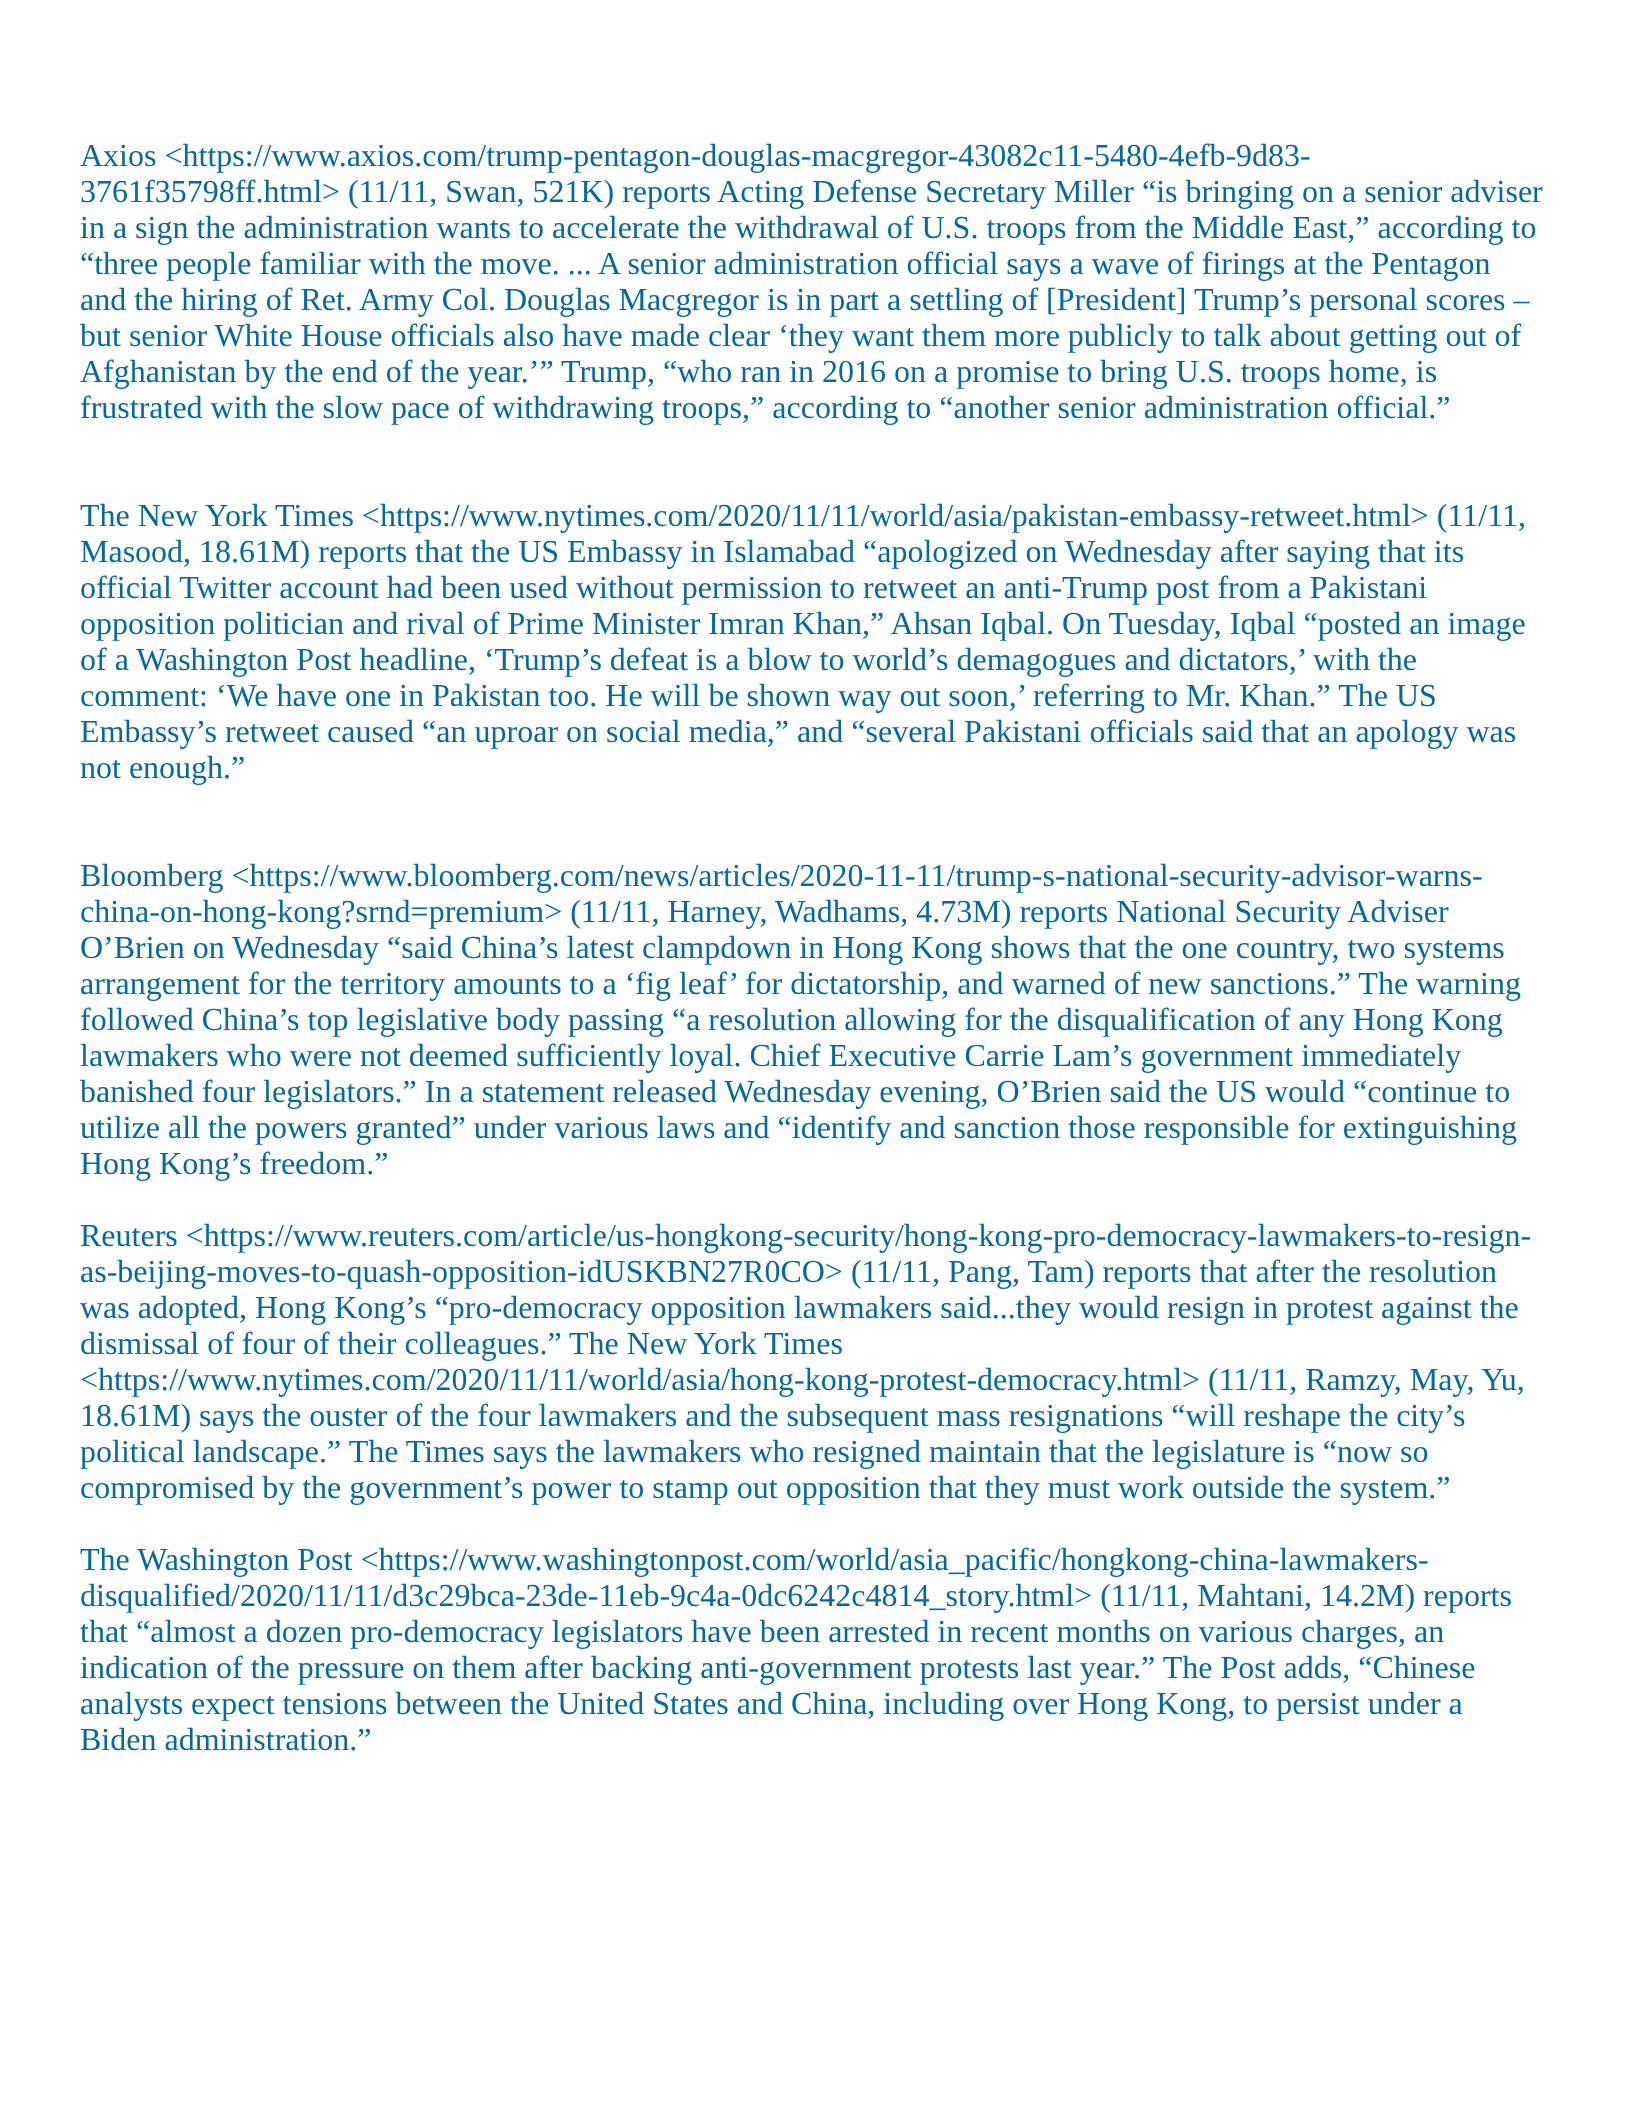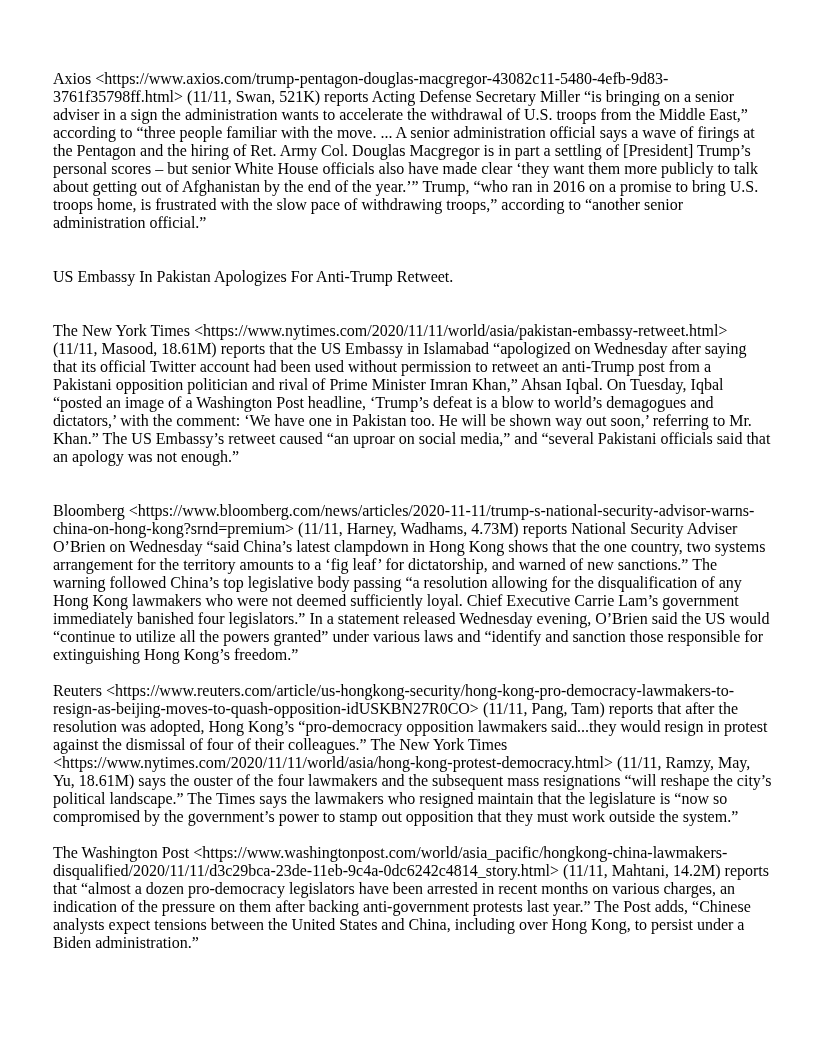--- a/index.html
+++ b/index.html
@@ -5,43 +5,42 @@
   html, body {
     margin: 0;
     padding: 0;
     background: #ffffff;
   }
   .page {
     position: relative;
     width: 816px;
     height: 1056px;
     box-sizing: border-box;
-    padding: 70px 44px 0 53px;
+    padding: 70px 44px 0 40px;
     background: #ffffff;
-    color: #000000;
+    color: #0369a1;
     font-family: "Liberation Serif", serif;
     font-size: 16px;
     line-height: 18px;
     overflow: hidden;
   }
   .block {
     margin: 0;
     overflow-wrap: break-word;
     text-align: left;
   }
   .sp2 { margin-bottom: 36px; }
   .sp1 { margin-bottom: 18px; }
 </style>
 </head>
 <body>
 
 <div class="page">
   <p class="block sp2">Axios &lt;https://www.axios.com/trump-pentagon-douglas-macgregor-43082c11-5480-4efb-9d83-3761f35798ff.html&gt; (11/11, Swan, 521K) reports Acting Defense Secretary Miller “is bringing on a senior adviser in a sign the administration wants to accelerate the withdrawal of U.S. troops from the Middle East,” according to “three people familiar with the move. ... A senior administration official says a wave of firings at the Pentagon and the hiring of Ret. Army Col. Douglas Macgregor is in part a settling of [President] Trump’s personal scores – but senior White House officials also have made clear ‘they want them more publicly to talk about getting out of Afghanistan by the end of the year.’” Trump, “who ran in 2016 on a promise to bring U.S. troops home, is frustrated with the slow pace of withdrawing troops,” according to “another senior administration official.”</p>
 
-  <p class="block sp2">US Embassy In Pakistan Apologizes For Anti-Trump Retweet.</p>
 
   <p class="block sp2">The New York Times &lt;https://www.nytimes.com/2020/11/11/world/asia/pakistan-embassy-retweet.html&gt; (11/11, Masood, 18.61M) reports that the US Embassy in Islamabad “apologized on Wednesday after saying that its official Twitter account had been used without permission to retweet an anti-Trump post from a Pakistani opposition politician and rival of Prime Minister Imran Khan,” Ahsan Iqbal. On Tuesday, Iqbal “posted an image of a Washington Post headline, ‘Trump’s defeat is a blow to world’s demagogues and dictators,’ with the comment: ‘We have one in Pakistan too. He will be shown way out soon,’ referring to Mr. Khan.” The US Embassy’s retweet caused “an uproar on social media,” and “several Pakistani officials said that an apology was not enough.”</p>
 
 
   <p class="block sp1">Bloomberg &lt;https://www.bloomberg.com/news/articles/2020-11-11/trump-s-national-security-advisor-warns-china-on-hong-kong?srnd=premium&gt; (11/11, Harney, Wadhams, 4.73M) reports National Security Adviser O’Brien on Wednesday “said China’s latest clampdown in Hong Kong shows that the one country, two systems arrangement for the territory amounts to a ‘fig leaf’ for dictatorship, and warned of new sanctions.” The warning followed China’s top legislative body passing “a resolution allowing for the disqualification of any Hong Kong lawmakers who were not deemed sufficiently loyal. Chief Executive Carrie Lam’s government immediately banished four legislators.” In a statement released Wednesday evening, O’Brien said the US would “continue to utilize all the powers granted” under various laws and “identify and sanction those responsible for extinguishing Hong Kong’s freedom.”</p>
 
   <p class="block sp1">Reuters &lt;https://www.reuters.com/article/us-hongkong-security/hong-kong-pro-democracy-lawmakers-to-resign-as-beijing-moves-to-quash-opposition-idUSKBN27R0CO&gt; (11/11, Pang, Tam) reports that after the resolution was adopted, Hong Kong’s “pro-democracy opposition lawmakers said...they would resign in protest against the dismissal of four of their colleagues.” The New York Times &lt;https://www.nytimes.com/2020/11/11/world/asia/hong-kong-protest-democracy.html&gt; (11/11, Ramzy, May, Yu, 18.61M) says the ouster of the four lawmakers and the subsequent mass resignations “will reshape the city’s political landscape.” The Times says the lawmakers who resigned maintain that the legislature is “now so compromised by the government’s power to stamp out opposition that they must work outside the system.”</p>
 
   <p class="block">The Washington Post &lt;https://www.washingtonpost.com/world/asia_pacific/hongkong-china-lawmakers-disqualified/2020/11/11/d3c29bca-23de-11eb-9c4a-0dc6242c4814_story.html&gt; (11/11, Mahtani, 14.2M) reports that “almost a dozen pro-democracy legislators have been arrested in recent months on various charges, an indication of the pressure on them after backing anti-government protests last year.” The Post adds, “Chinese analysts expect tensions between the United States and China, including over Hong Kong, to persist under a Biden administration.”</p>
 </div>

